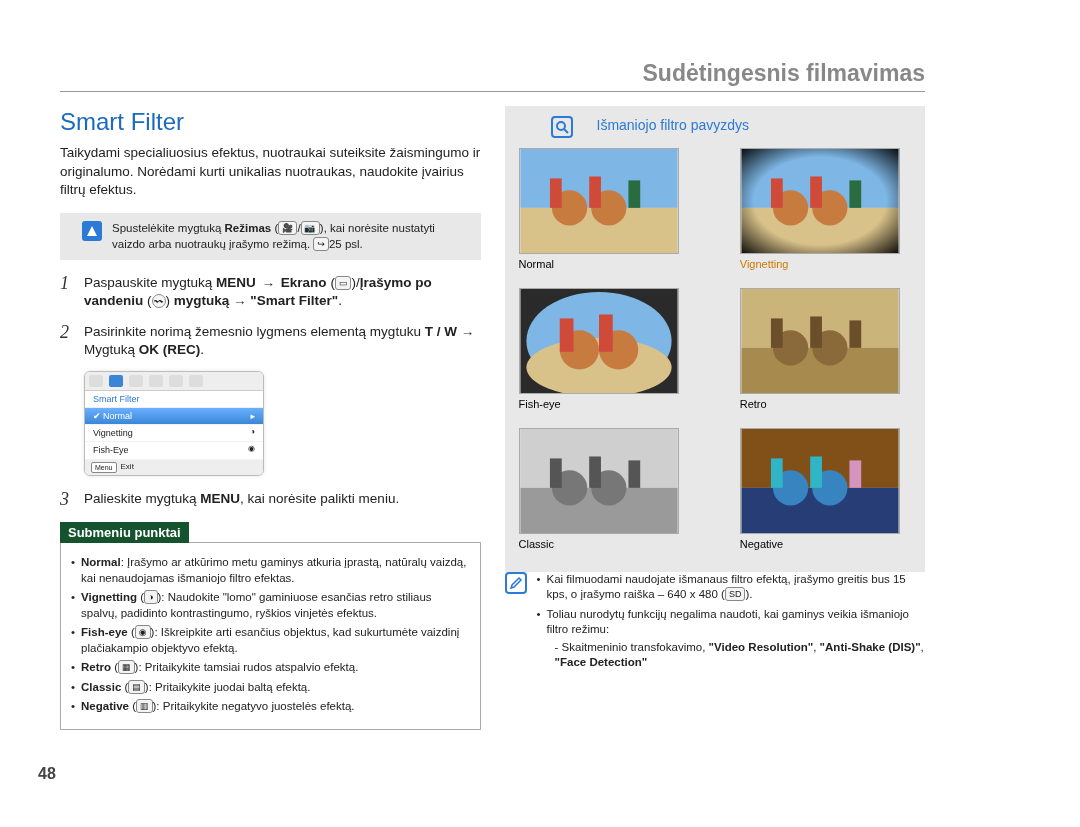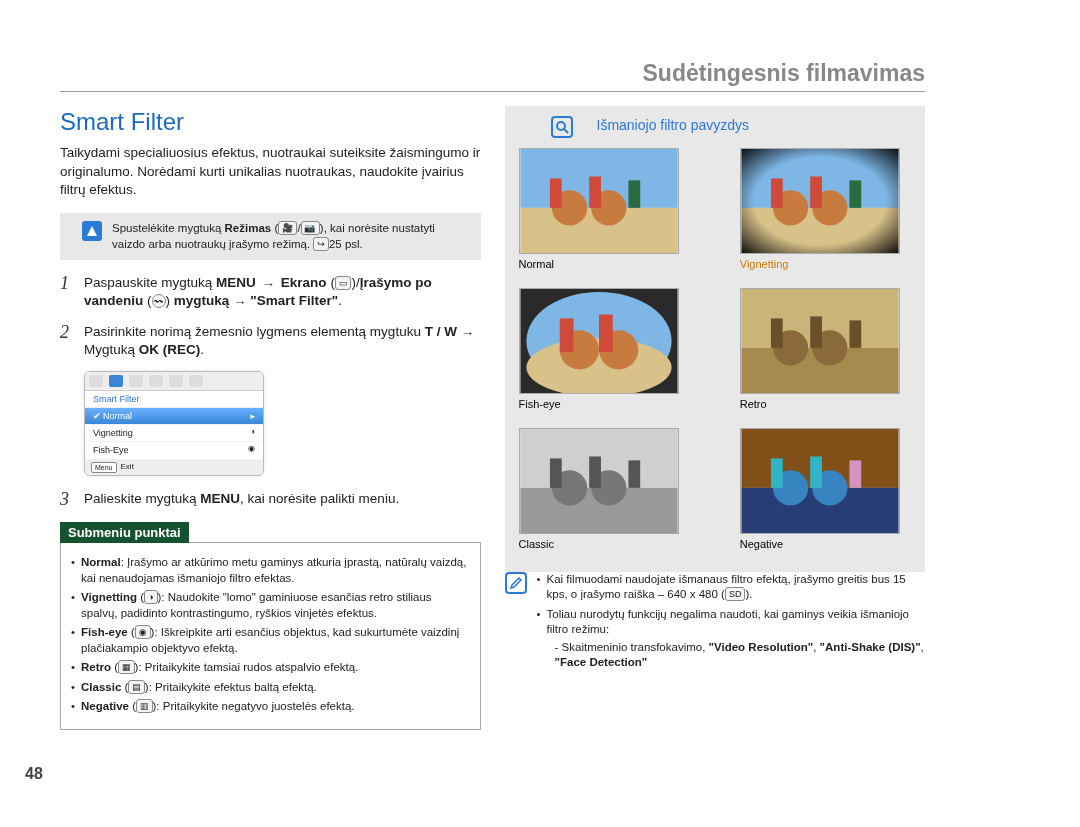--- a/index.html
+++ b/index.html
@@ -143,21 +143,21 @@
     padding: 6px 10px 10px 10px;
     font-size: 11.5px;
     margin-top: -1px;
   }
   .bullets { list-style: none; margin-top: 6px; }
   .bullets li { display:flex; gap:6px; margin-bottom:4px; }
   .bullets li::before { content:"•"; }
   .bullets li > span { flex:1; }
   .pagenum {
     position: absolute;
-    left: 25px;
+    left: 38px;
     bottom: 44px;
     font-size: 16px;
     font-weight: bold;
     color: #444;
   }
   
   .examplebox {
     background: #e8e8e8;
     padding: 10px 14px 14px 14px;
   }
@@ -304,21 +304,21 @@
             <li>
                 <span><b>Vignetting</b> (<span class="inline-icon">◑</span>)<span>: Naudokite "lomo" gaminiuose esančias retro stiliaus spalvų, padidinto kontrastingumo, ryškios vinjetės efektus.</span></span>
               </li>
             <li>
                 <span><b>Fish-eye</b> (<span class="inline-icon">◉</span>)<span>: Iškreipkite arti esančius objektus, kad sukurtumėte vaizdinį plačiakampio objektyvo efektą.</span></span>
               </li>
             <li>
                 <span><b>Retro</b> (<span class="inline-icon">▦</span>)<span>: Pritaikykite tamsiai rudos atspalvio efektą.</span></span>
               </li>
             <li>
-                <span><b>Classic</b> (<span class="inline-icon">▤</span>)<span>: Pritaikykite efektus baltą efektą.</span></span>
+                <span><b>Classic</b> (<span class="inline-icon">▤</span>)<span>: Pritaikykite juodai baltą efektą.</span></span>
               </li>
             <li>
                 <span><b>Negative</b> (<span class="inline-icon">▥</span>)<span>: Pritaikykite negatyvo juostelės efektą.</span></span>
               </li>
           </ul>
         </div>
       </div>
     </div>
 
     <div class="col">

